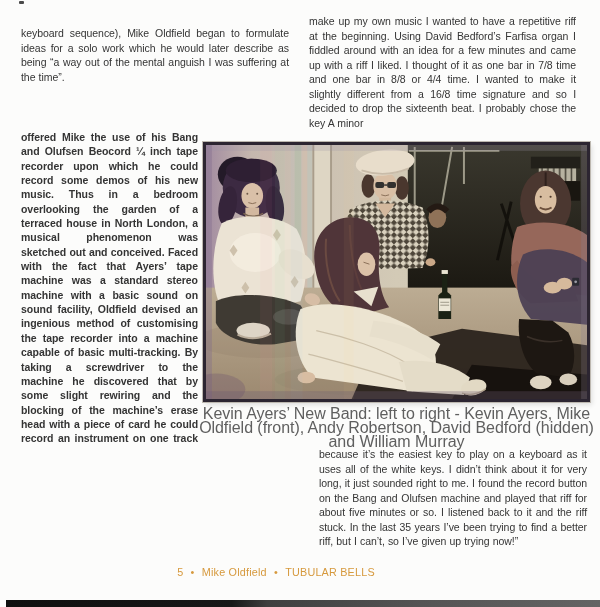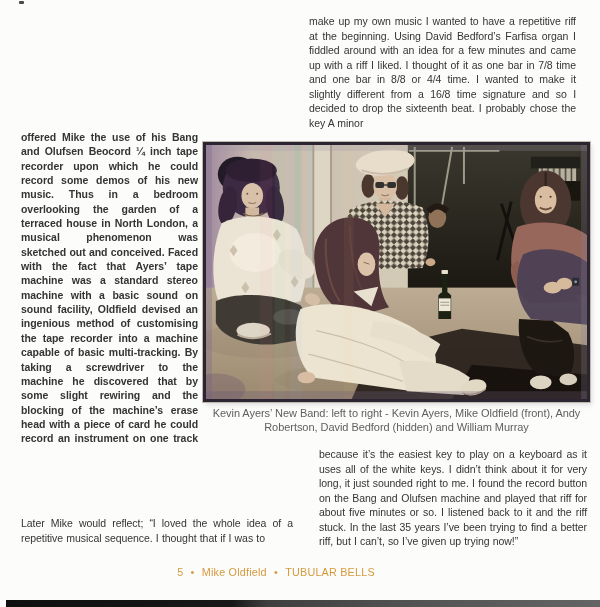--- a/index.html
+++ b/index.html
@@ -20,42 +20,42 @@
   #blkF{left:309px;top:14px;width:267px;}
   #blkG{left:319px;top:447px;width:268px;}
   .photo{
     position:absolute;left:203px;top:142px;width:381px;height:254px;
     border:3px solid #2c2531;box-shadow:0 0 0 1px #bdb8b0,2px 3px 5px rgba(0,0,0,0.12);
     z-index:2;background:#c9bfae;
   }
   .photo svg{display:block;}
   .caption{
     position:absolute;left:198px;top:407px;width:397px;text-align:center;
-    font-size:11px;line-height:13.8px;color:#5f5f5f;letter-spacing:-0.05px;z-index:3;
+    font-size:16px;line-height:13.8px;color:#5f5f5f;letter-spacing:-0.05px;z-index:3;
   }
   .footer{
     position:absolute;left:0;top:566px;width:552px;text-align:center;
     font-size:10.8px;color:#d6993d;letter-spacing:0.2px;z-index:3;
   }
   .footer span{margin:0 2px;}
   .scan-strip{
     position:absolute;left:6px;right:0;top:600px;height:7px;z-index:4;
     background:linear-gradient(90deg,#0f0f0f 0%,#181818 38%,#3f3f3f 44%,#545454 70%,#646464 100%);
   }
   .speck{position:absolute;left:19px;top:1px;width:5px;height:3px;background:#4a4a4a;border-radius:1px;z-index:4;}
 </style>
 </head>
 <body>
 
 <div class="page">
 
   <div class="speck"></div>
 
+  <div class="tb" id="blkA">keyboard sequence), Mike Oldfield began to formulate ideas for a solo work which he would later describe as being “a way out of the mental anguish I was suffering at the time”.</div>
   <div class="tb" id="blkC">offered Mike the use of his Bang and Olufsen Beocord ¼ inch tape recorder upon which he could record some demos of his new music. Thus in a bedroom overlooking the garden of a terraced house in North London, a musical phenomenon was sketched out and conceived. Faced with the fact that Ayers’ tape machine was a standard stereo machine with a basic sound on sound facility, Oldfield devised an ingenious method of customising the tape recorder into a machine capable of basic multi-tracking. By taking a screwdriver to the machine he discovered that by some slight rewiring and the blocking of the machine’s erase head with a piece of card he could record an instrument on one track on the tape and “bounce” the finished recording to</div>
-  <div class="tb" id="blkE">Later Mike would reflect; “I loved the whole idea of a repetitive musical sequence. I thought that if I was to</div>
 
   <div class="tb" id="blkF">make up my own music I wanted to have a repetitive riff at the beginning. Using David Bedford’s Farfisa organ I fiddled around with an idea for a few minutes and came up with a riff I liked. I thought of it as one bar in 7/8 time and one bar in 8/8 or 4/4 time. I wanted to make it slightly different from a 16/8 time signature and so I decided to drop the sixteenth beat. I probably chose the key A minor</div>
   <div class="tb" id="blkG">because it’s the easiest key to play on a keyboard as it uses all of the white keys. I didn’t think about it for very long, it just sounded right to me. I found the record button on the Bang and Olufsen machine and played that riff for about five minutes or so. I listened back to it and the riff stuck. In the last 35 years I’ve been trying to find a better riff, but I can’t, so I’ve given up trying now!”</div>
 
   <div class="photo">
     <svg width="381" height="254" viewBox="0 0 387 260" preserveAspectRatio="none">
       <defs>
         <linearGradient id="wallg" x1="0" y1="0" x2="1" y2="0">
           <stop offset="0" stop-color="#a28ba0"></stop>
           <stop offset="0.12" stop-color="#c5b8ae"></stop>

